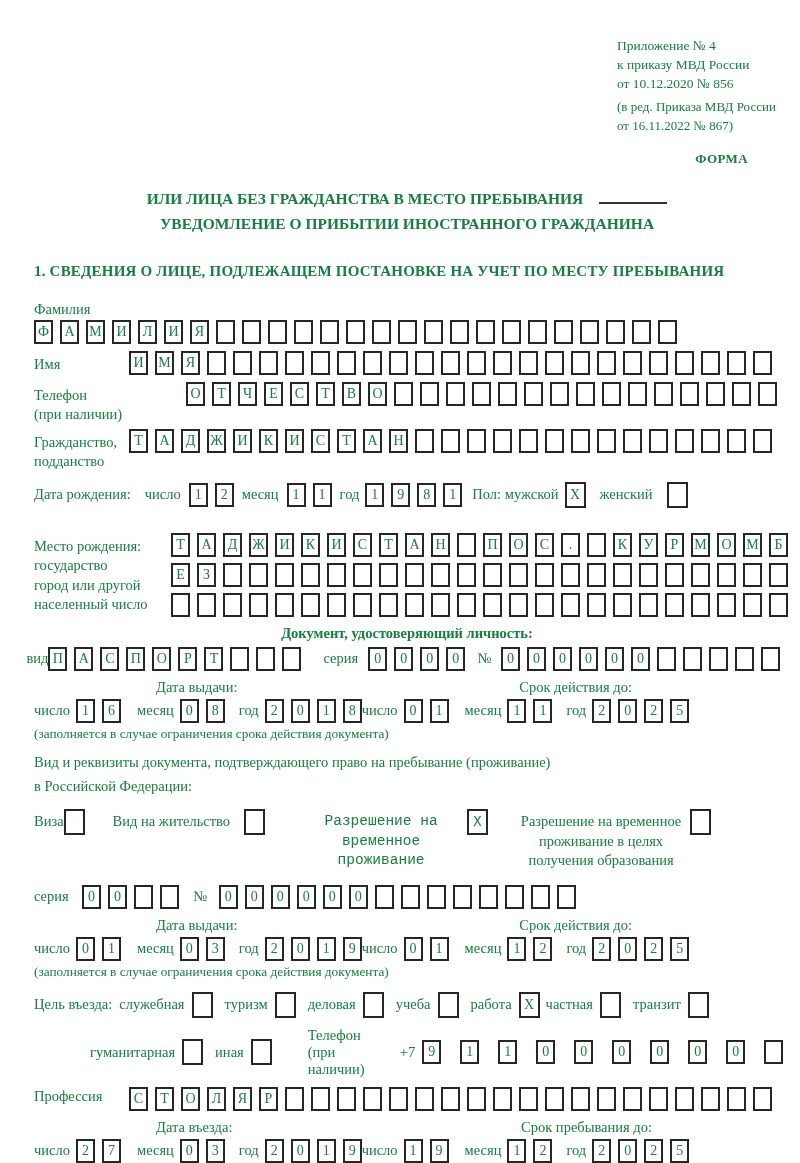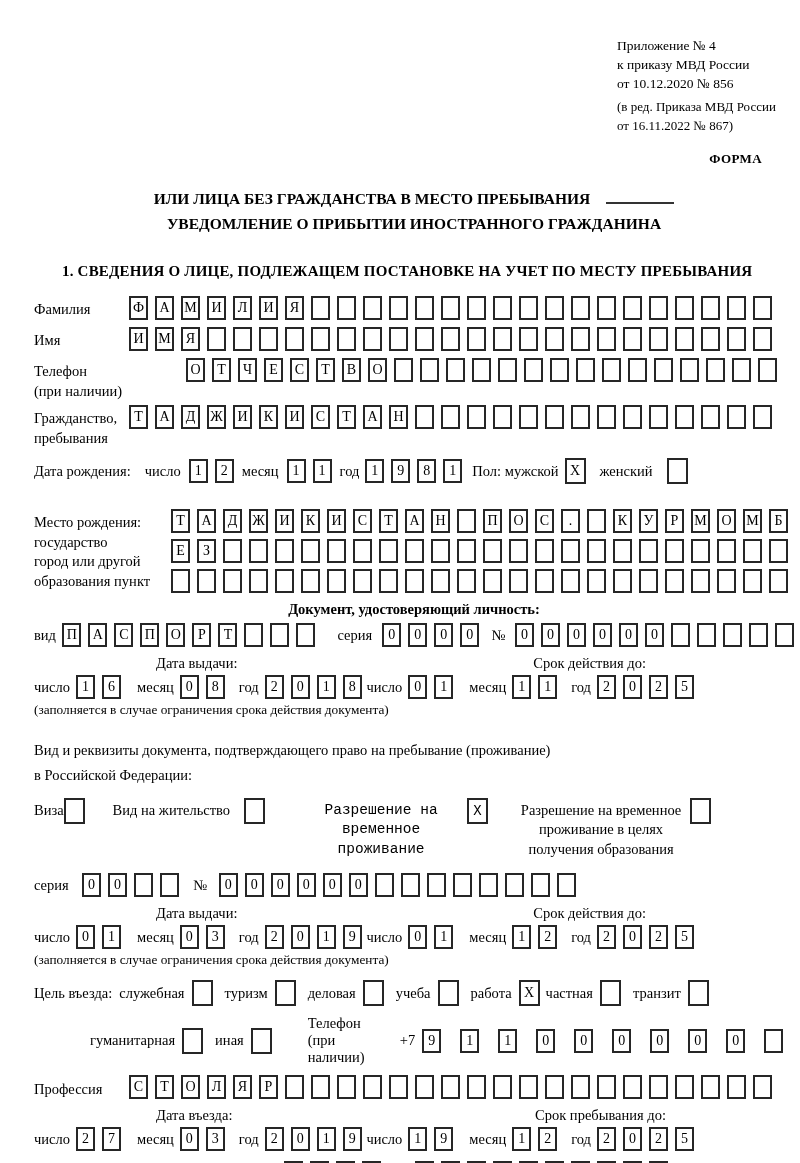--- a/index.html
+++ b/index.html
@@ -1,27 +1,27 @@
 <!DOCTYPE html>
 <html><head>
 <meta charset="utf-8">
 <style>
   * { box-sizing: border-box; }
   html,body { margin:0; padding:0; background:#fff; }
   .page {
-    width:800px; height:1163px; overflow:hidden; background:#fff; color:#000000;
+    width:800px; height:1163px; overflow:hidden; background:#fff; color:#15803d;
     font-family:"Liberation Serif", serif; font-size:14.5px; position:relative;
-    padding:36px 6px 0 34px;
+    padding:36px 20px 0 34px;
   }
   .hdr-block { margin-left:583px; width:200px; font-size:13.5px; line-height:1.42; }
   .hdr-block .amend { margin-top:5px; font-size:13px; }
   .form-word { font-weight:bold; font-size:13px; text-align:right; margin:16px 32px 0 0; letter-spacing:.4px; }
   .title { text-align:center; font-weight:bold; font-size:15.5px; line-height:1.6; margin-top:20px; }
   .uline { display:inline-block; width:68px; border-bottom:2.5px solid #333; height:13px; margin-left:16px; }
-  .sec-heading { font-weight:bold; font-size:15px; margin-top:26px; letter-spacing:.2px;margin-left:28px; }
+  .sec-heading { font-weight:bold; font-size:15px; margin-top:26px; letter-spacing:.2px; }
 
   .boxes { display:flex; gap:7px; flex:none; }
   .cell {
     width:19px; height:24px; border:2px solid #262626; flex:none;
     display:flex; align-items:center; justify-content:center;
     font-size:14px; line-height:1; background:#fff;
   }
   .cb { width:21px; height:26px; }
 
   .frow { display:flex; align-items:flex-start; margin-top:7px; }
@@ -65,21 +65,21 @@
 
   <div class="form-word">ФОРМА</div>
 
   <div class="title">
     <div><span>ИЛИ ЛИЦА БЕЗ ГРАЖДАНСТВА В МЕСТО ПРЕБЫВАНИЯ</span><span class="uline"></span></div>
     <div>УВЕДОМЛЕНИЕ О ПРИБЫТИИ ИНОСТРАННОГО ГРАЖДАНИНА</div>
   </div>
 
   <div class="sec-heading">1. СВЕДЕНИЯ О ЛИЦЕ, ПОДЛЕЖАЩЕМ ПОСТАНОВКЕ НА УЧЕТ ПО МЕСТУ ПРЕБЫВАНИЯ</div>
 
-  <div class="frow" style="margin-top:16px;">
+  <div class="frow" style="margin-top:16px;flex-direction:column;">
     <div class="flabel w95">Фамилия</div>
     <div class="boxes">
         <div class="cell">Ф</div>
         <div class="cell">А</div>
         <div class="cell">М</div>
         <div class="cell">И</div>
         <div class="cell">Л</div>
         <div class="cell">И</div>
         <div class="cell">Я</div>
         <div class="cell"></div>
@@ -162,21 +162,21 @@
         <div class="cell"></div>
         <div class="cell"></div>
         <div class="cell"></div>
         <div class="cell"></div>
       </div>
   </div>
 
   <div class="frow" style="margin-top:4px;">
     <div class="flabel w95">
       <div>Гражданство,</div>
-      <div>пребывания</div>
+      <div>подданство</div>
     </div>
     <div class="boxes">
         <div class="cell">Т</div>
         <div class="cell">А</div>
         <div class="cell">Д</div>
         <div class="cell">Ж</div>
         <div class="cell">И</div>
         <div class="cell">К</div>
         <div class="cell">И</div>
         <div class="cell">С</div>
@@ -224,21 +224,21 @@
     <div class="cell cb" style="margin:0 14px 0 6px;">X</div>
     <span>женский</span>
     <div class="cell cb" style="margin-left:14px;"></div>
   </div>
 
   <div class="frow" style="margin-top:25px;">
     <div class="flabel w137">
       <div>Место рождения:</div>
       <div>государство</div>
       <div>город или другой</div>
-      <div>образования пункт</div>
+      <div>населенный число</div>
     </div>
     <div class="stack">
       <div class="boxes">
           <div class="cell">Т</div>
           <div class="cell">А</div>
           <div class="cell">Д</div>
           <div class="cell">Ж</div>
           <div class="cell">И</div>
           <div class="cell">К</div>
           <div class="cell">И</div>
@@ -310,21 +310,21 @@
           <div class="cell"></div>
           <div class="cell"></div>
           <div class="cell"></div>
           <div class="cell"></div>
         </div>
     </div>
   </div>
 
   <div class="doc-heading">Документ, удостоверяющий личность:</div>
 
-  <div class="frow" style="align-items:center; margin-top:5px;">
+  <div class="frow" style="align-items:center; margin-top:5px;justify-content:flex-end;">
     <span style="width:58px;">вид</span>
     <div class="boxes">
         <div class="cell">П</div>
         <div class="cell">А</div>
         <div class="cell">С</div>
         <div class="cell">П</div>
         <div class="cell">О</div>
         <div class="cell">Р</div>
         <div class="cell">Т</div>
         <div class="cell"></div>
@@ -395,21 +395,21 @@
           <div class="cell">2</div>
           <div class="cell">0</div>
           <div class="cell">2</div>
           <div class="cell">5</div>
         </div>
     </div>
   </div>
 
   <div class="note">(заполняется в случае ограничения срока действия документа)</div>
 
-  <div style="margin-top:20px; line-height:1.7;">
+  <div style="margin-top:8px; line-height:1.7;">
     <div>Вид и реквизиты документа, подтверждающего право на пребывание (проживание)</div>
     <div>в Российской Федерации:</div>
   </div>
 
   <div class="opt-row">
     <div class="opt">
       <span class="olabel">Виза</span>
       <div class="cell cb"></div>
     </div>
     <div class="opt" style="margin-left:28px;">
@@ -533,21 +533,21 @@
         <div class="cell">0</div>
         <div class="cell">0</div>
         <div class="cell">0</div>
         <div class="cell">0</div>
         <div class="cell">0</div>
         <div class="cell">0</div>
         <div class="cell"></div>
       </div>
   </div>
 
-  <div class="frow" style="align-items:flex-end; margin-top:9px;">
+  <div class="frow" style="align-items:flex-start; margin-top:9px;">
     <div class="flabel w95" style="padding-top:0;">Профессия</div>
     <div class="boxes">
         <div class="cell">С</div>
         <div class="cell">Т</div>
         <div class="cell">О</div>
         <div class="cell">Л</div>
         <div class="cell">Я</div>
         <div class="cell">Р</div>
         <div class="cell"></div>
         <div class="cell"></div>

